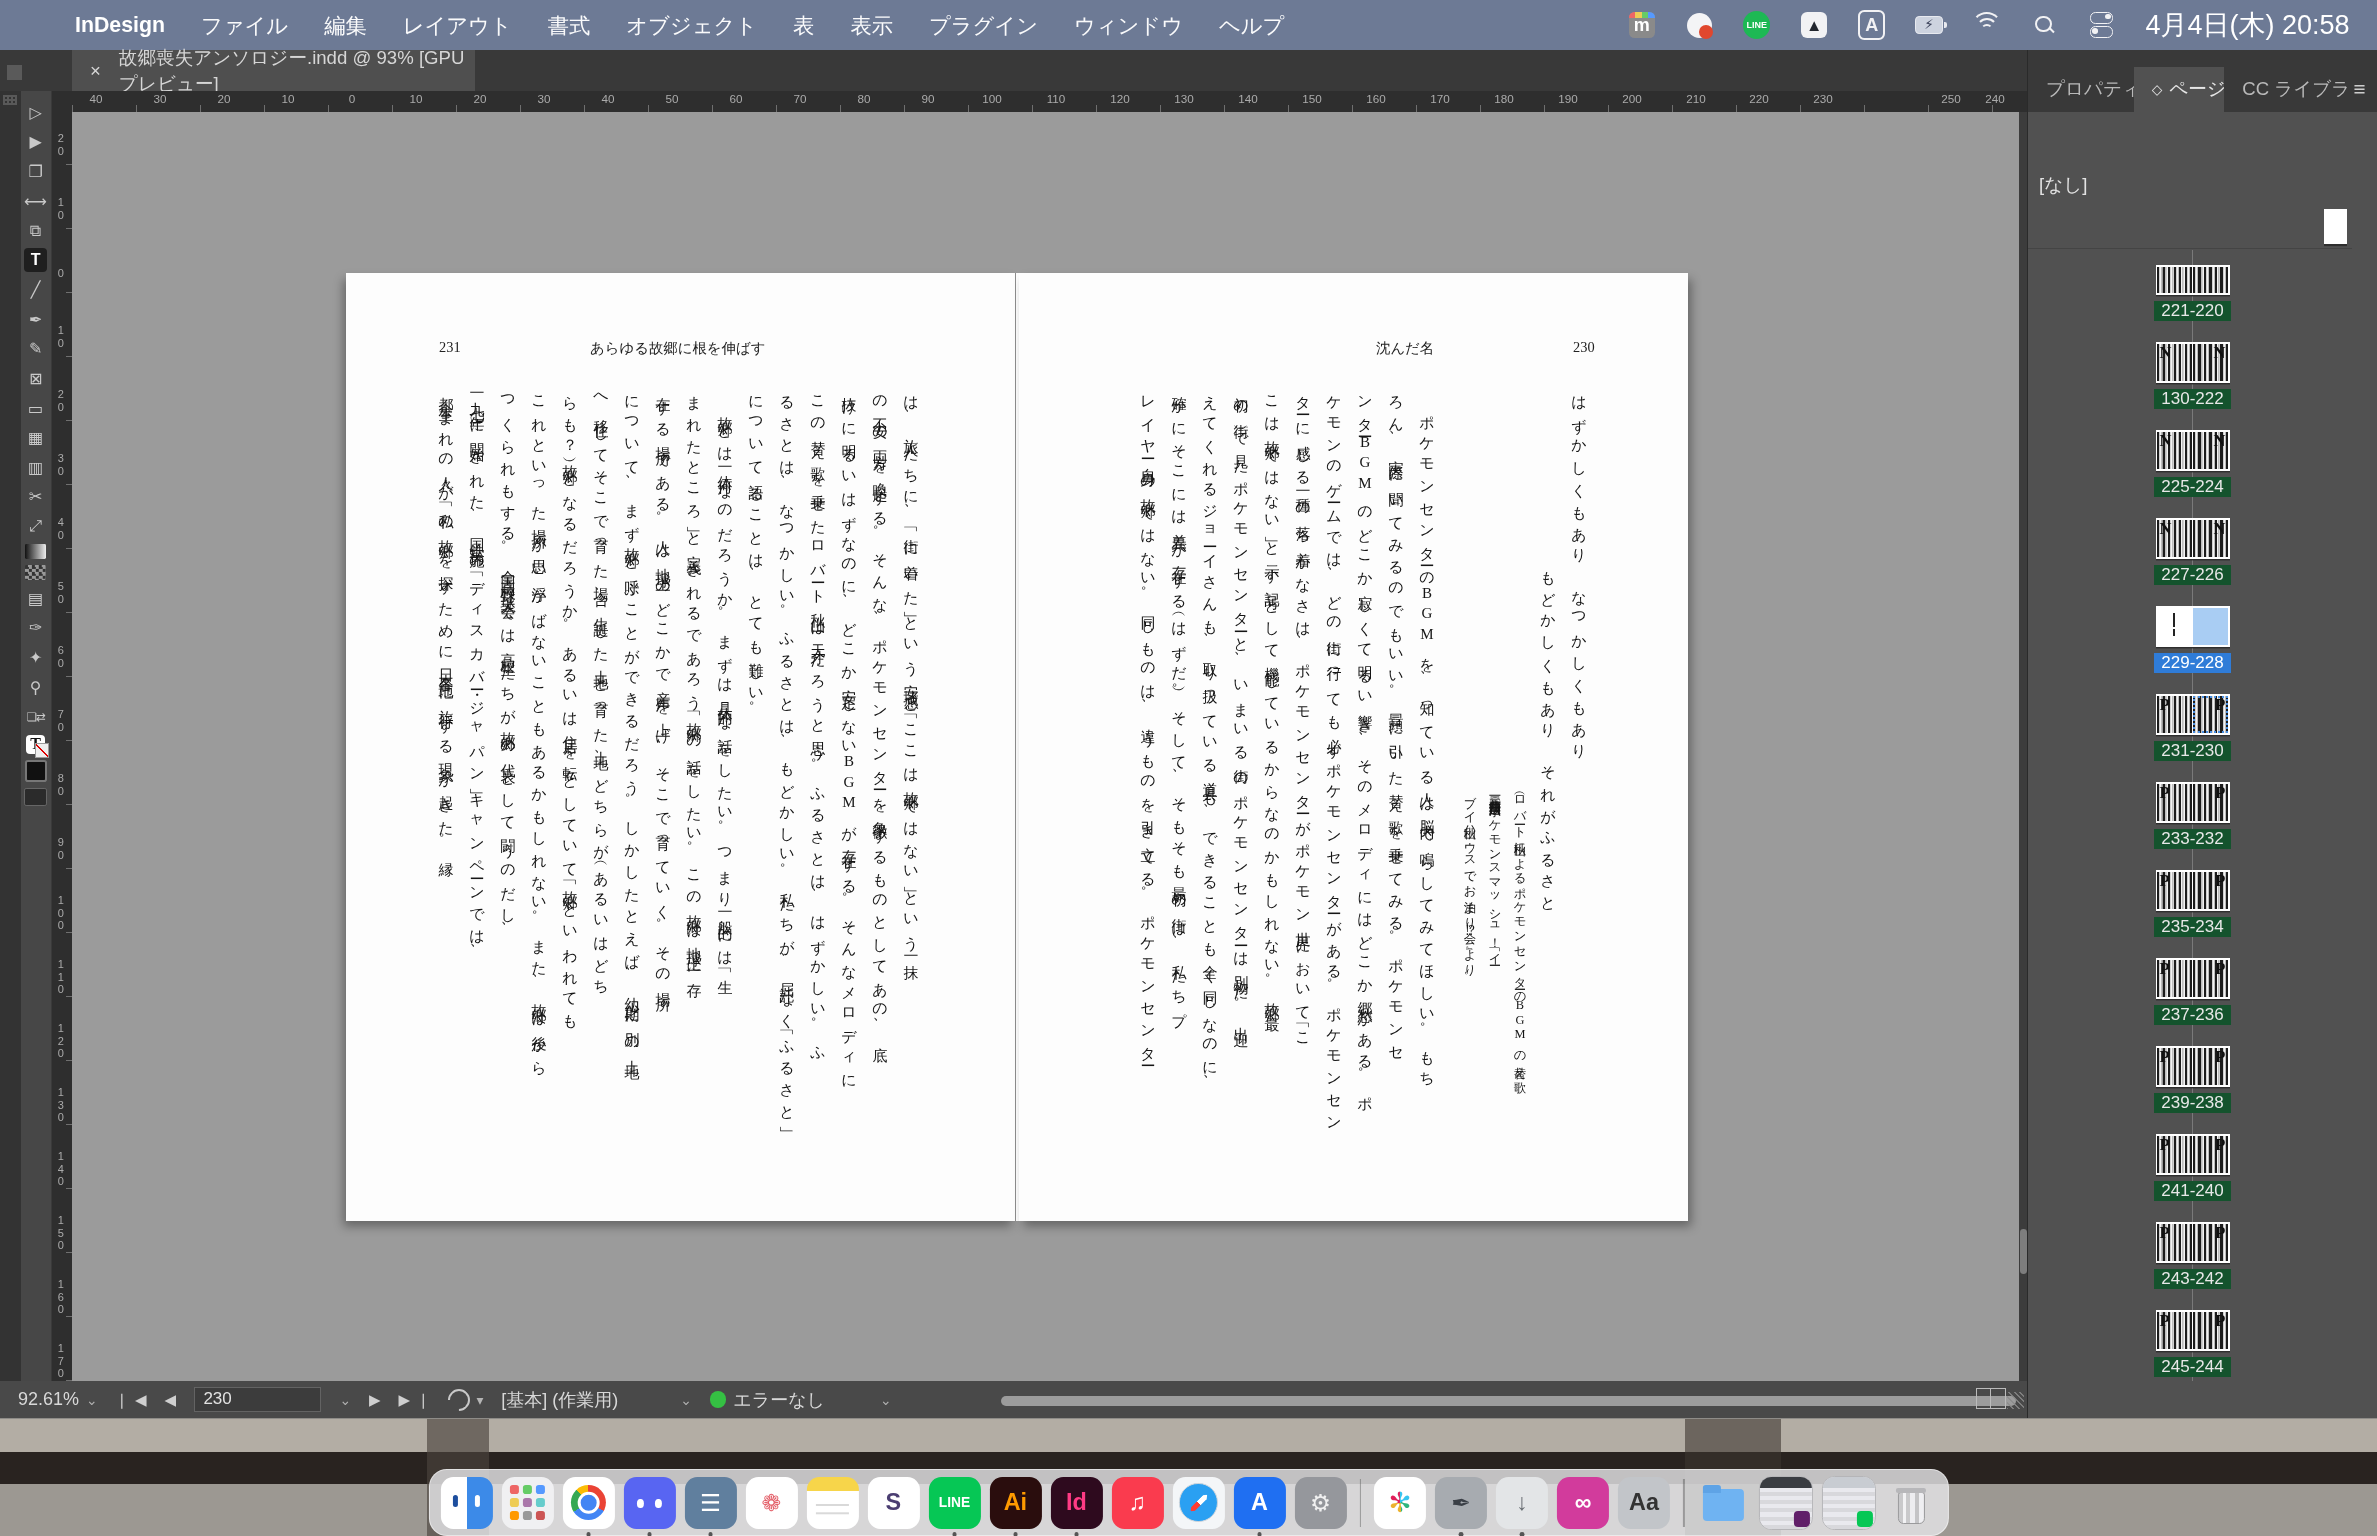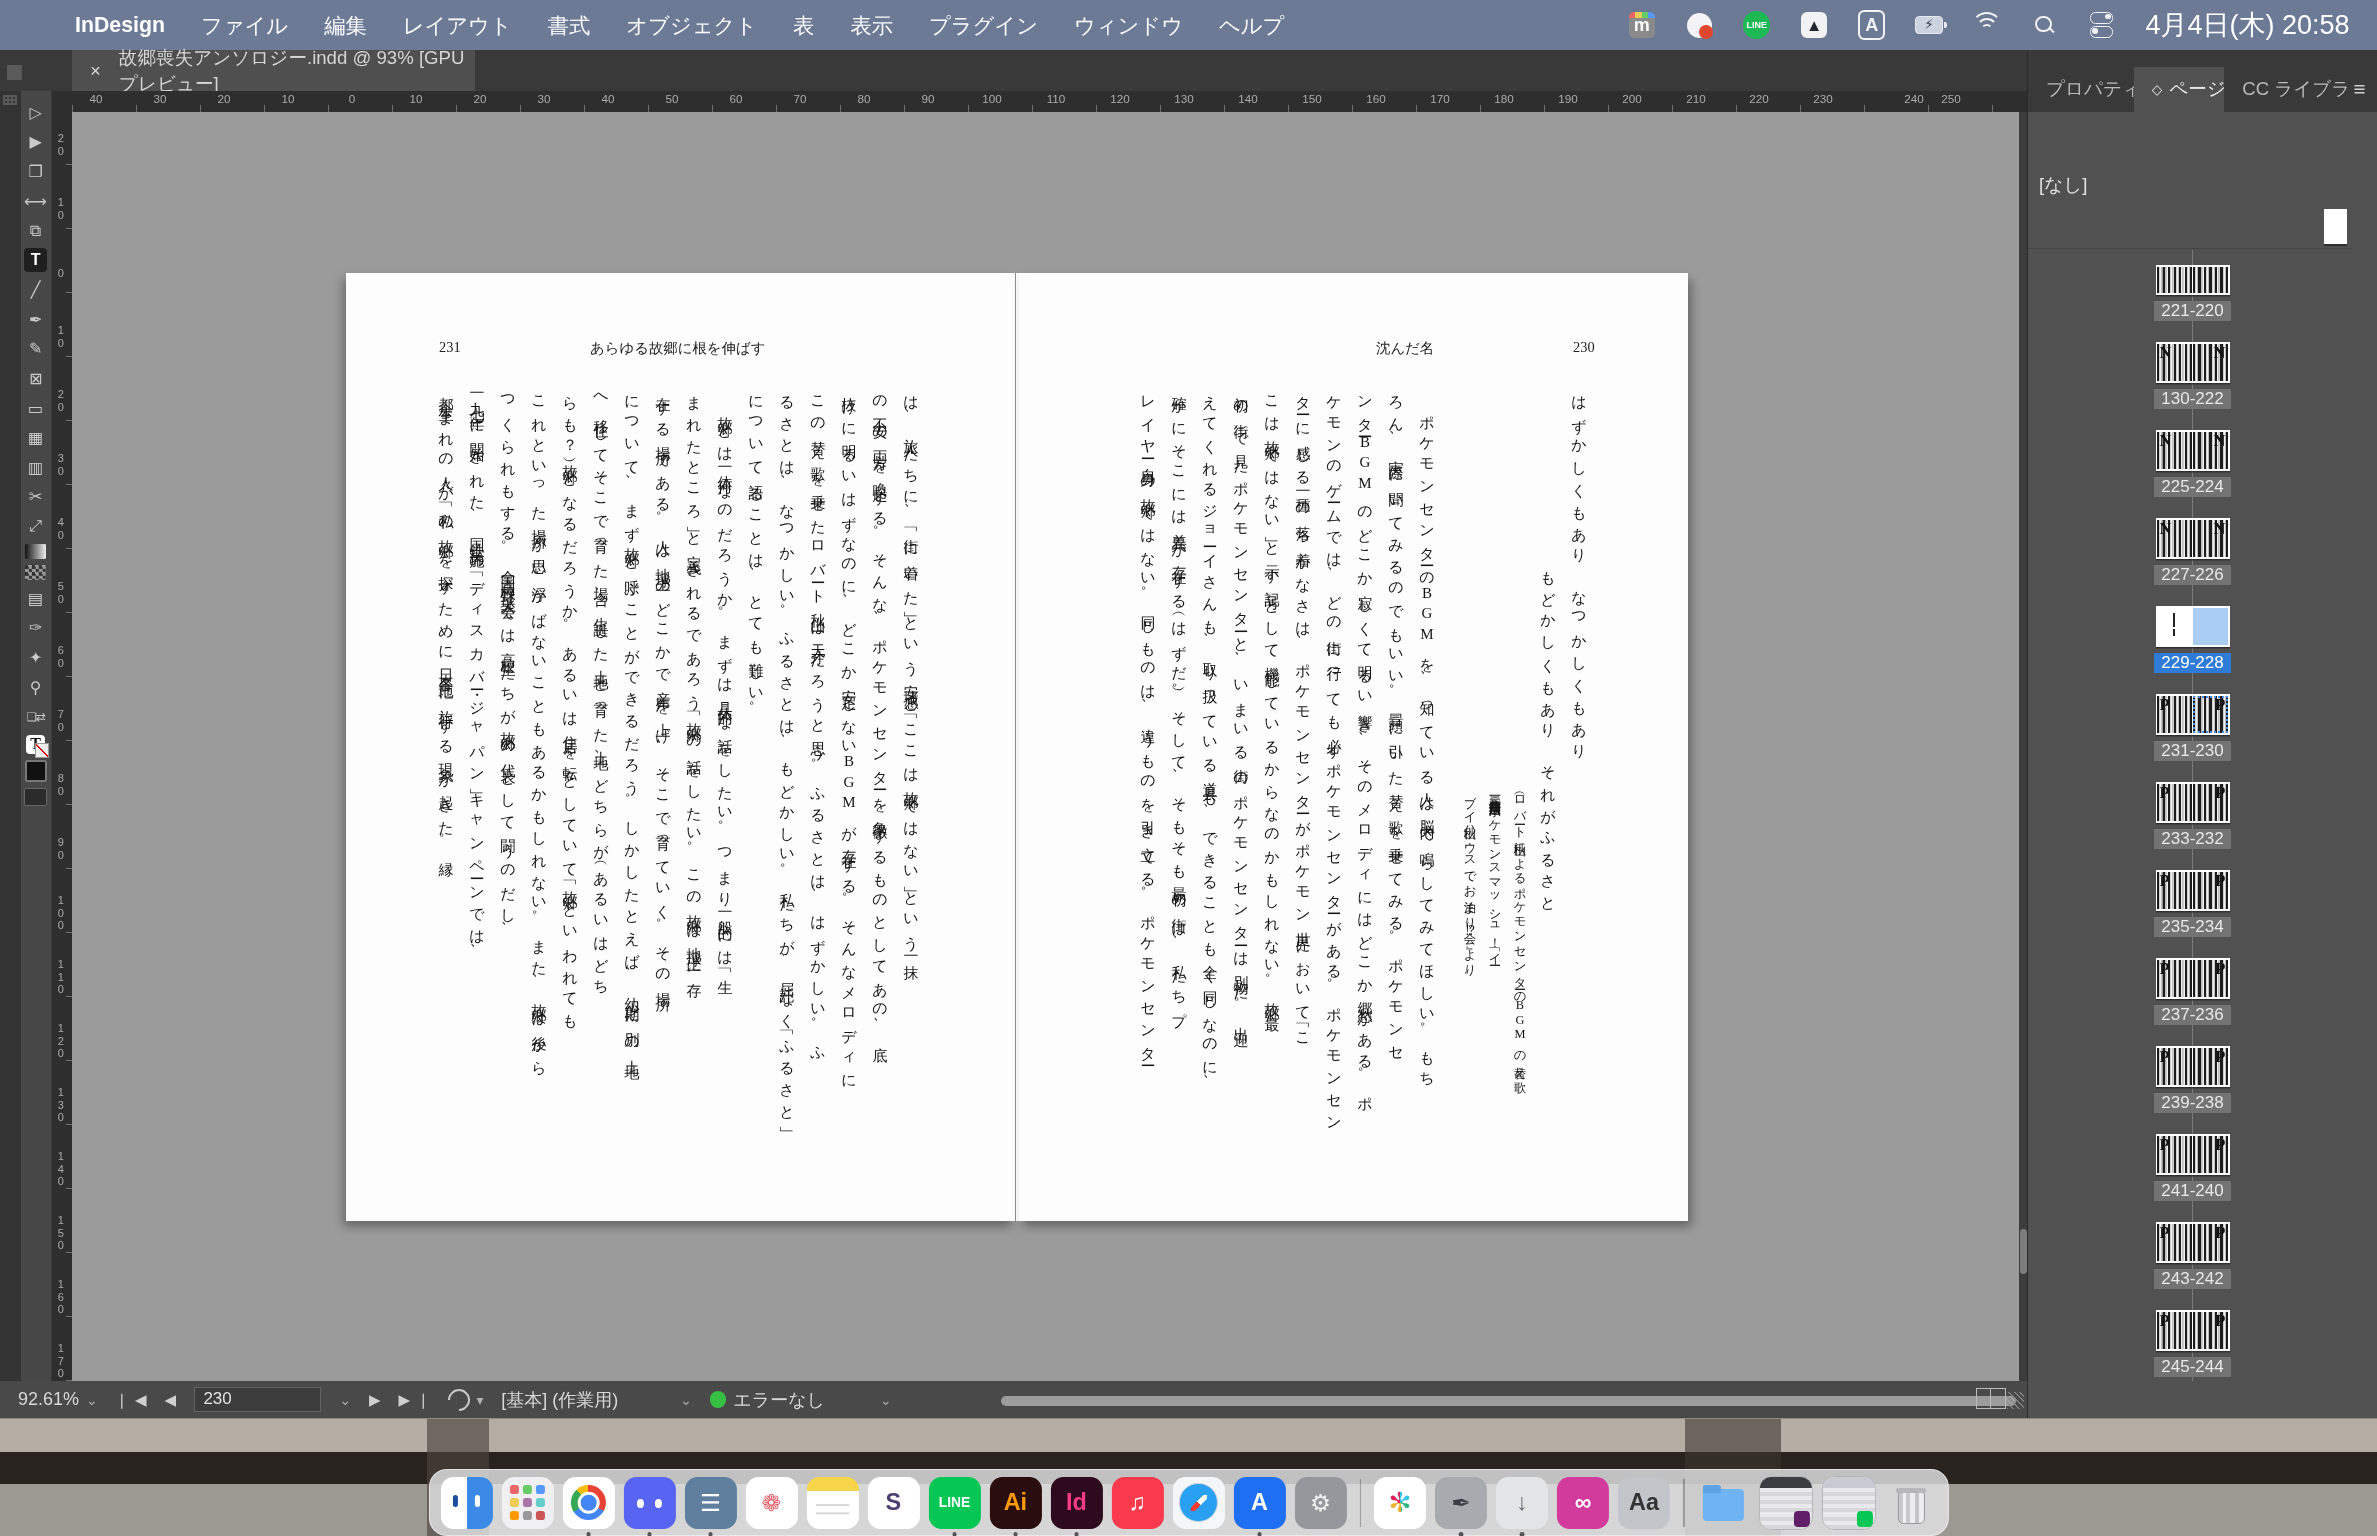--- a/index.html
+++ b/index.html
@@ -133,21 +133,21 @@
      background:repeating-linear-gradient(90deg,#1c1c1c 0 2.1px,transparent 2.1px 5.5px),
                 repeating-linear-gradient(90deg,#9a9a9a 0 1.4px,transparent 1.4px 3.4px),#f2f2f2;
      background-position:0 0,1.4px 0;}
   .sp-pg.blank{background:#fff;}
   .sp-pg.blue{background:#a9cdf3;}
   .sp-pg.titlepg::before{content:"";position:absolute;left:46%;top:12%;width:2.1px;height:40%;background:#222;}
   .sp-pg.titlepg::after{content:"";position:absolute;left:46%;top:58%;width:2.1px;height:18%;background:#222;}
   .sp-pg.dashed{outline:2.1px dotted #4a90e2;outline-offset:-2.1px;}
   .sp-letter{position:absolute;top:1.4px;font-family:"Liberation Serif",serif;font-weight:bold;font-size:16.5px;color:#111;z-index:2;}
   .sp-letter.l{left:4.1px;} .sp-letter.r{right:4.1px;}
-  .sp-label{display:inline-block;margin-top:5.5px;font-size:17px;color:#e8e8e8;background:#737373;padding:0 6.9px;position:relative;z-index:2;}
+  .sp-label{display:inline-block;margin-top:5.5px;font-size:17px;color:#e8e8e8;background:#14532d;padding:0 6.9px;position:relative;z-index:2;}
   .sp-label.sel{background:#2f7cd8;color:#fff;}
   
   .wallpaper{position:absolute;left:0;top:1419px;width:2377px;height:118px;
      background:linear-gradient(180deg,#b3ada4 0 28%,#292320 28% 55%,#9c9892 55% 100%);}
   .wallpaper::before{content:"";position:absolute;left:427px;top:0;width:62px;height:118px;background:#4b443e;opacity:.65;}
   .wallpaper::after{content:"";position:absolute;left:1685px;top:0;width:96px;height:118px;background:#3c3631;opacity:.6;}
   .dock{position:absolute;left:50%;top:1469px;transform:translateX(-50%);height:65px;border-radius:18px;
         background:rgba(228,228,230,.82);border:0.7px solid rgba(255,255,255,.5);
         display:flex;align-items:center;gap:9px;padding:0 11px;}
   .dk{width:52px;height:52px;border-radius:12.4px;display:flex;align-items:center;justify-content:center;
@@ -285,21 +285,21 @@
       <span class="hr-num" style="left: 1176px;">140</span>
       <span class="hr-num" style="left: 1240px;">150</span>
       <span class="hr-num" style="left: 1304px;">160</span>
       <span class="hr-num" style="left: 1368px;">170</span>
       <span class="hr-num" style="left: 1432px;">180</span>
       <span class="hr-num" style="left: 1496px;">190</span>
       <span class="hr-num" style="left: 1560px;">200</span>
       <span class="hr-num" style="left: 1624px;">210</span>
       <span class="hr-num" style="left: 1687px;">220</span>
       <span class="hr-num" style="left: 1751px;">230</span>
-      <span class="hr-num" style="left: 1842px;">240</span>
+      <span class="hr-num" style="left: 1923px;">240</span>
       <span class="hr-num" style="left: 1879px;">250</span>
     </div>
   <div class="lstrip"></div>
   <div class="toolbar" id="toolbar">
       <div class="tool">▷</div>
       <div class="tool">▶</div>
       <div class="tool">❐</div>
       <div class="tool">⟷</div>
       <div class="tool">⧉</div>
       <div class="tool active">T</div>

